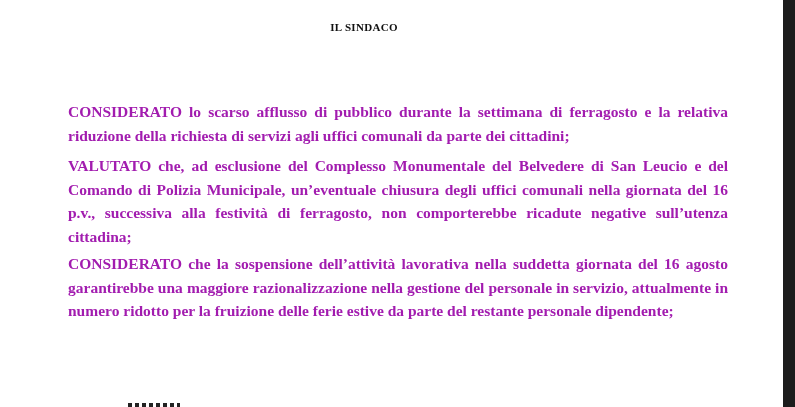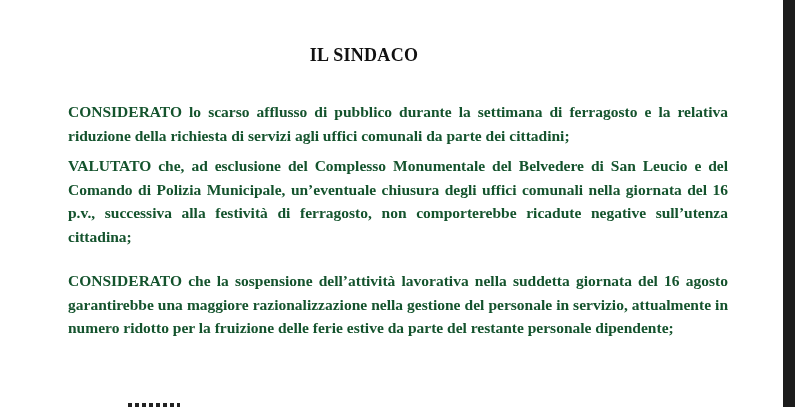--- a/index.html
+++ b/index.html
@@ -18,46 +18,46 @@
   .page-edge-band {
     position: absolute;
     top: 0;
     right: 0;
     width: 12px;
     height: 407px;
     background: #1c1c1c;
   }
   .doc-title {
     margin: 0;
-    padding-top: 45px;
+    padding-top: 21px;
     text-align: center;
-    font-size: 18px;
+    font-size: 11px;
     font-weight: bold;
     color: #111111;
     letter-spacing: 0.3px;
     
     width: 728px;
   }
   .doc-body {
     position: absolute;
     left: 68px;
     top: 100px;
     width: 660px;
     color: #111111;
   }
   .doc-body p {
     margin: 0 0 9px 0;
     font-size: 15.5px;
     font-weight: bold;
     line-height: 23.5px;
     text-align: justify;
-    color: #14532d;
+    color: #a21caf;
   }
   .doc-body p.para-1 { margin-bottom: 7px; }
-  .doc-body p.para-2 { margin-bottom: 21px; }
+  .doc-body p.para-2 { margin-bottom: 4px; }
   .doc-body p.para-3 { margin-bottom: 3px; font-family: Liberation Serif, serif; }
   
   .cutoff-fragment {
     position: absolute;
     left: 128px;
     top: 403px;
     width: 52px;
     height: 4px;
     background: repeating-linear-gradient(
       90deg,

